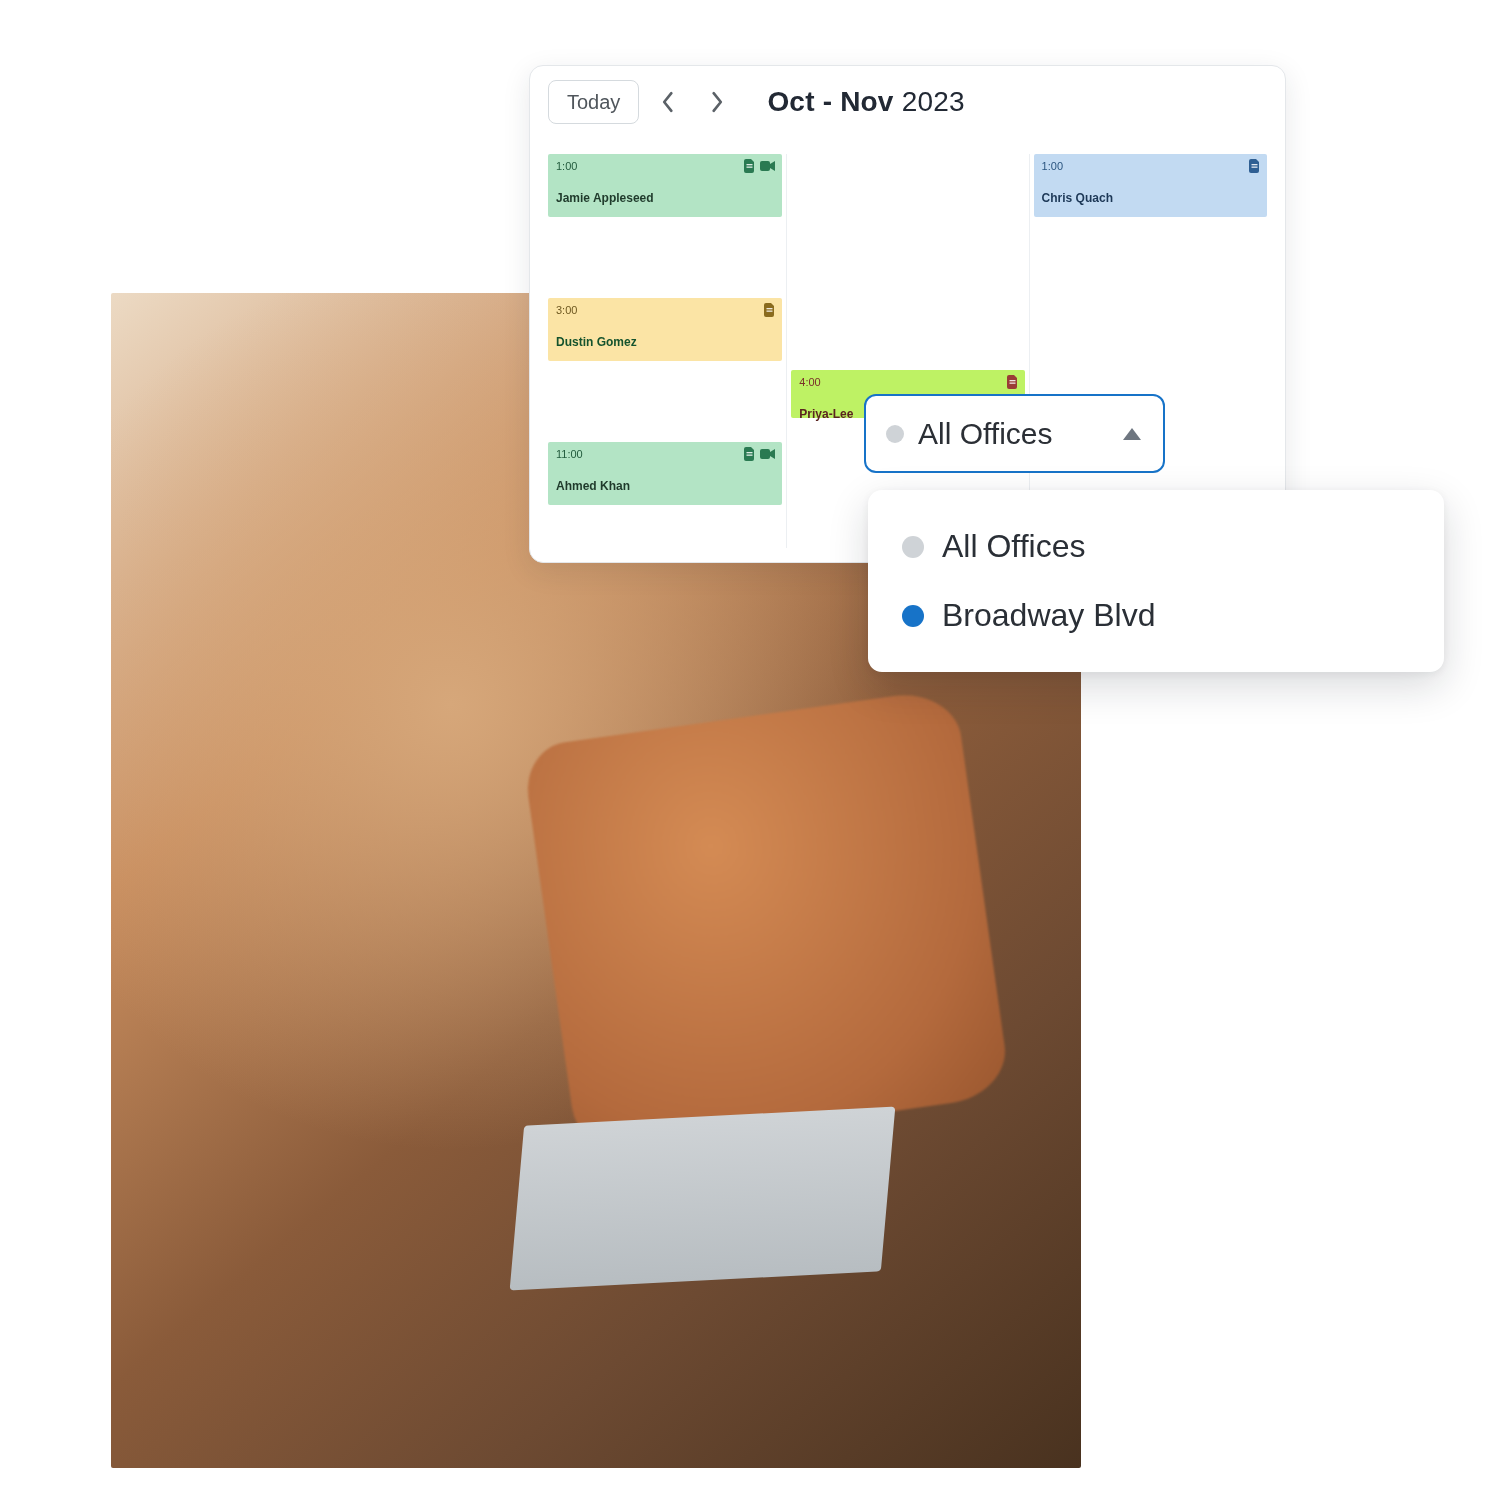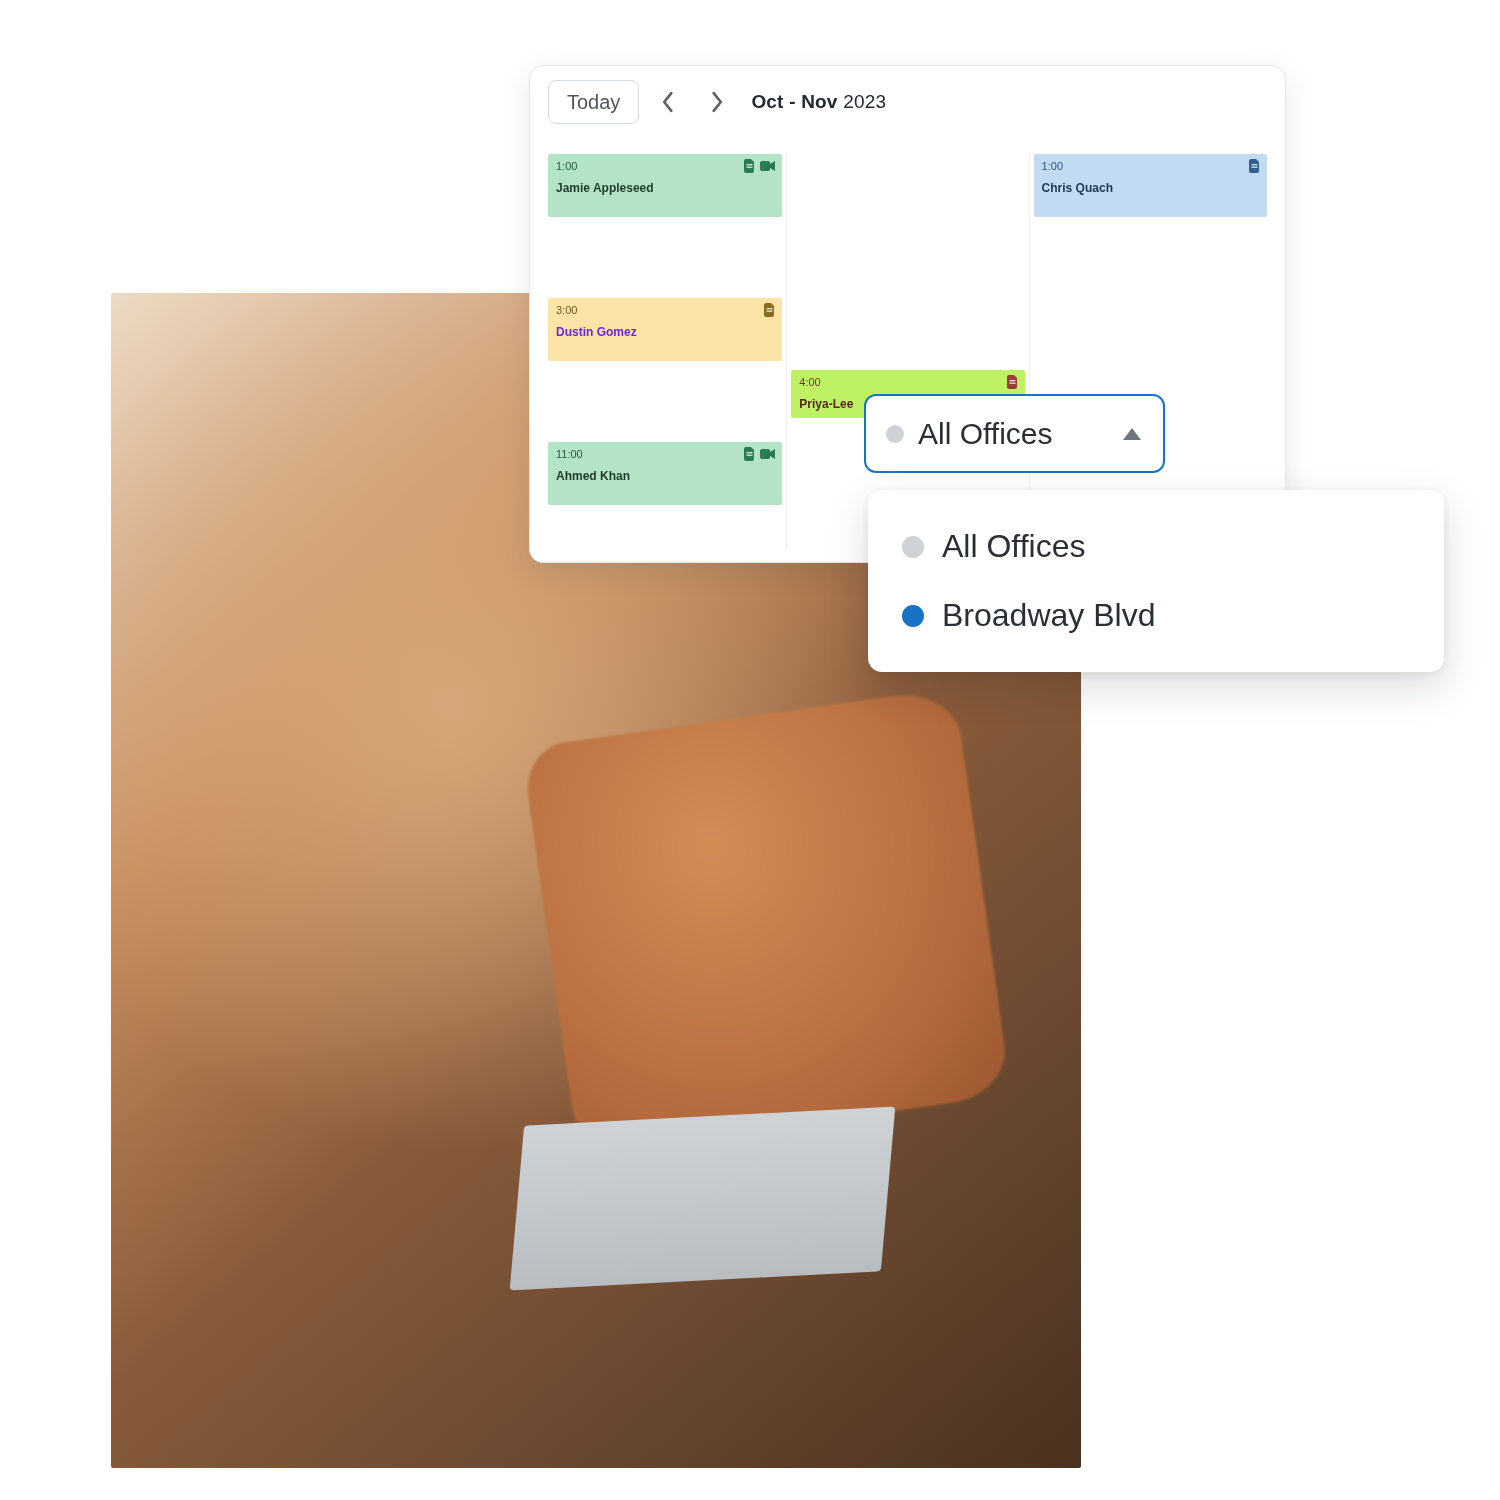--- a/index.html
+++ b/index.html
@@ -85,22 +85,22 @@
     justify-content: center;
     border: none;
     background: transparent;
     cursor: pointer;
     color: #5b6167;
     border-radius: 8px;
   }
   .nav-btn svg { width: 15px; height: 22px; }
 
   .range {
-    margin-left: 6px;
-    font-size: 19px;
+    margin-left: 22px;
+    font-size: 28px;
     color: #222934;
     letter-spacing: .2px;
   }
   .range .bold { font-weight: 700; }
   .range .year { font-weight: 400; color: #222934; }
 
   .grid {
     position: absolute;
     left: 14px;
     right: 14px;
@@ -122,33 +122,33 @@
     position: absolute;
     left: 4px;
     right: 4px;
     height: 63px;
     border-radius: 2px;
     padding: 6px 8px;
     font-size: 12px;
     line-height: 1.2;
   }
   .event .time { font-size: 11px; color: #2f5f4f; }
-  .event .name { font-size: 12px; font-weight: 600; margin-top: 8px; }
+  .event .name { font-size: 12px; font-weight: 600; margin-top: 18px; }
 
   .event.green  { background: #b3e4c5; }
   .event.green  .time { color: #225b3d; }
   .event.green  .name { color: #1f3a2b; }
 
   .event.blue   { background: #c2daf2; }
   .event.blue   .time { color: #2a547f; }
   .event.blue   .name { color: #1d3857; }
 
   .event.yellow { background: #fbe4a5; }
   .event.yellow .time { color: #6e5820; }
-  .event.yellow .name { color: #6d28d9; }
+  .event.yellow .name { color: #14532d; }
 
   .event.red    { background: #bef264; }
   .event.red    .time { color: #7a2f2a; }
   .event.red    .name { color: #5a2420; }
 
   .event .icons {
     position: absolute;
     top: 5px;
     right: 6px;
     display: flex;

